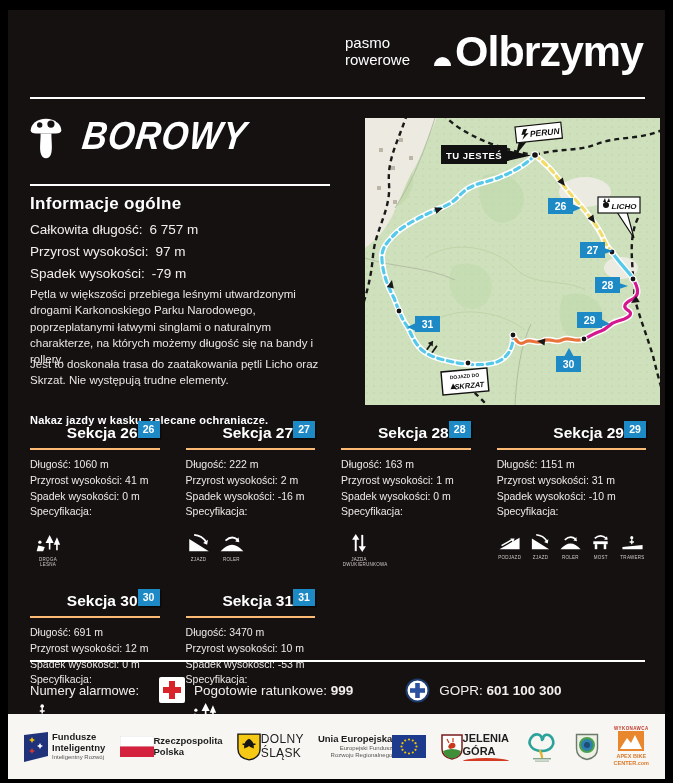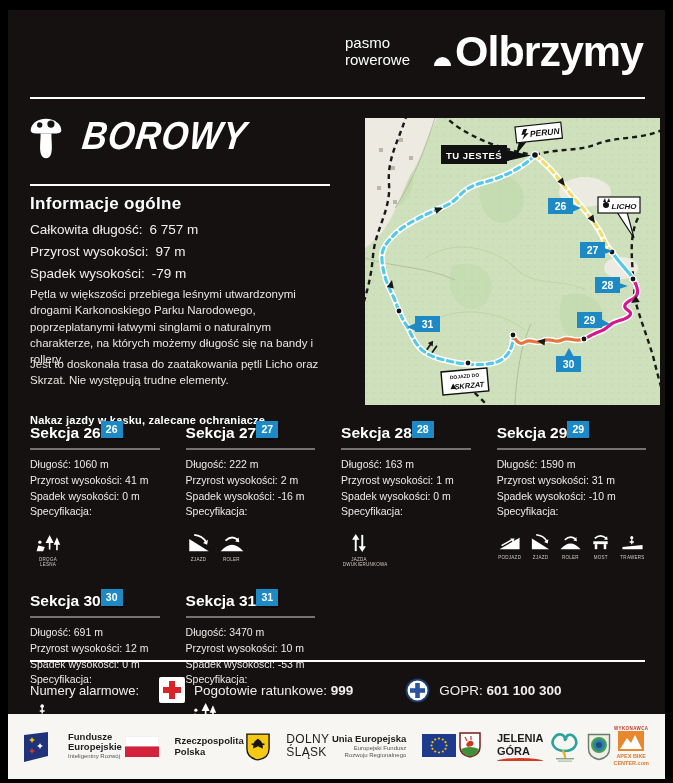--- a/index.html
+++ b/index.html
@@ -31,22 +31,22 @@
   .para1 { top:286px; }
   .para2 { top:356px; }
   .note { position:absolute; left:30px; top:414px; color:#fff; font-size:11px; font-weight:700; letter-spacing:.2px;text-align:center; }
 
   
   .map-wrap { position:absolute; left:365px; top:118px; width:295px; height:287px; }
 
   
   .cards { position:absolute; left:30px; top:424px; width:616px; display:grid;
            grid-template-columns:repeat(4,1fr); column-gap:26px; row-gap:24px; }
-  .card-head { display:flex; justify-content:flex-start; align-items:flex-start;
-               border-bottom:2px solid #737373; padding-bottom:6px; }
+  .card-head { display:flex; justify-content:flex-end; align-items:flex-start;
+               border-bottom:2px solid #fdba74; padding-bottom:6px; }
   .card-head h3 { color:#fff; font-size:15.5px; font-weight:800; }
   .badge { display:inline-block; min-width:22px; height:17px; background:#1d8ac6; color:#fff;
            font-size:10.5px; font-weight:800; text-align:center; line-height:17px; padding:0 3px;
            box-shadow:1.5px 1.5px 0 rgba(0,0,0,.55); margin-top:-3px; }
   .card-rows { margin-top:7px; }
   .card-rows p { color:#eceae7; font-size:10.5px; line-height:1.5; }
   .spec-icons { display:flex; gap:7px; margin-top:13px; align-items:flex-end; }
   .spec-icon { display:flex; flex-direction:column; align-items:center; }
   .spec-icon svg { display:block; }
   .cap { color:#cfcac6; font-size:5px; letter-spacing:.3px; margin-top:3px; text-align:center;
@@ -57,21 +57,21 @@
                display:flex; align-items:center; }
   .emergency .lbl { color:#f1efed; font-size:13px; }
   .emergency .txt { color:#f1efed; font-size:13.5px; }
   .emergency .num { font-weight:800; }
   .em-cross { margin-left:20px; margin-right:9px; }
   .em-gopr { margin-left:52px; margin-right:9px; }
 
   
   .footer-strip { position:absolute; left:8px; top:714px; width:657px; height:65px; background:#f7f6f3;
                   display:flex; align-items:center; justify-content:space-between; padding:0 16px; }
-  .logo { display:flex; align-items:flex-start; gap:16px; }
+  .logo { display:flex; align-items:center; gap:0; }
   .logo .t1 { font-size:9.5px; font-weight:700; color:#1d1d1d; line-height:1.15; }
   .logo .t2 { font-size:6px; color:#555; line-height:1.2; }
   .logo-ds .t1 { font-size:12px; font-weight:400; letter-spacing:.3px; }
   .logo-ue { text-align:right; }
   .logo-jg .t1 { font-size:11px; font-weight:800; }
   .jg-swoosh { height:3px; width:46px; background:#d43a22; border-radius:50% / 100% 100% 0 0; margin-top:1px; }
   .logo-apex { display:flex; flex-direction:column; align-items:center; }
   .logo-apex .top { font-size:4.5px; color:#c0392b; font-weight:700; letter-spacing:.4px; }
   .logo-apex .t3 { font-size:5.5px; font-weight:800; color:#d8792a; text-align:center; line-height:1.2; margin-top:2px; }
 </style>
@@ -371,21 +371,21 @@
           </div>
       </div>
     </div>
 
     <div class="card">
       <div class="card-head">
           <h3>Sekcja 29</h3>
           <span class="badge">29</span>
         </div>
       <div class="card-rows">
-        <p><span>Długość:</span> <span>1590 m</span></p>
+        <p><span>Długość:</span> <span>1151 m</span></p>
         <p><span>Przyrost wysokości:</span> <span>31 m</span></p>
         <p><span>Spadek wysokości:</span> <span>-10 m</span></p>
         <p><span>Specyfikacja:</span></p>
       </div>
       <div class="spec-icons">
         <div class="spec-icon">
             <svg width="23" height="18">
               <use href="#ic-podjazd"></use>
             </svg>
             <span class="cap">PODJAZD</span>
@@ -480,21 +480,21 @@
 
   <div class="footer-strip">
     <div class="logo">
       <svg width="28" height="30" viewBox="0 0 28 30">
         <polygon points="0,3 24,0 24,24 0,30" fill="#20327a"></polygon>
         <path d="M8,5 l1,2 2,1 -2,1 -1,2 -1,-2 -2,-1 2,-1 Z" fill="#f5c400"></path>
         <path d="M16,11 l1,2 2,1 -2,1 -1,2 -1,-2 -2,-1 2,-1 Z" fill="#fff"></path>
         <path d="M8,16 l1,2 2,1 -2,1 -1,2 -1,-2 -2,-1 2,-1 Z" fill="#d03a30"></path>
       </svg>
       <div>
-        <div class="t1"><span>Fundusze</span><br><span>Europejskie</span></div>
+        <div class="t1"><span>Fundusze</span><br><span>Inteligentny</span></div>
         <div class="t2">Inteligentny Rozwój</div>
       </div>
     </div>
 
     <div class="logo">
       <svg width="34" height="21" viewBox="0 0 34 21">
         <rect width="34" height="10.5" fill="#fff" stroke="#ccc" stroke-width="0.5"></rect>
         <rect y="10.5" width="34" height="10.5" fill="#d4213d"></rect>
       </svg>
       <div class="t1"><span>Rzeczpospolita</span><br><span>Polska</span></div>

